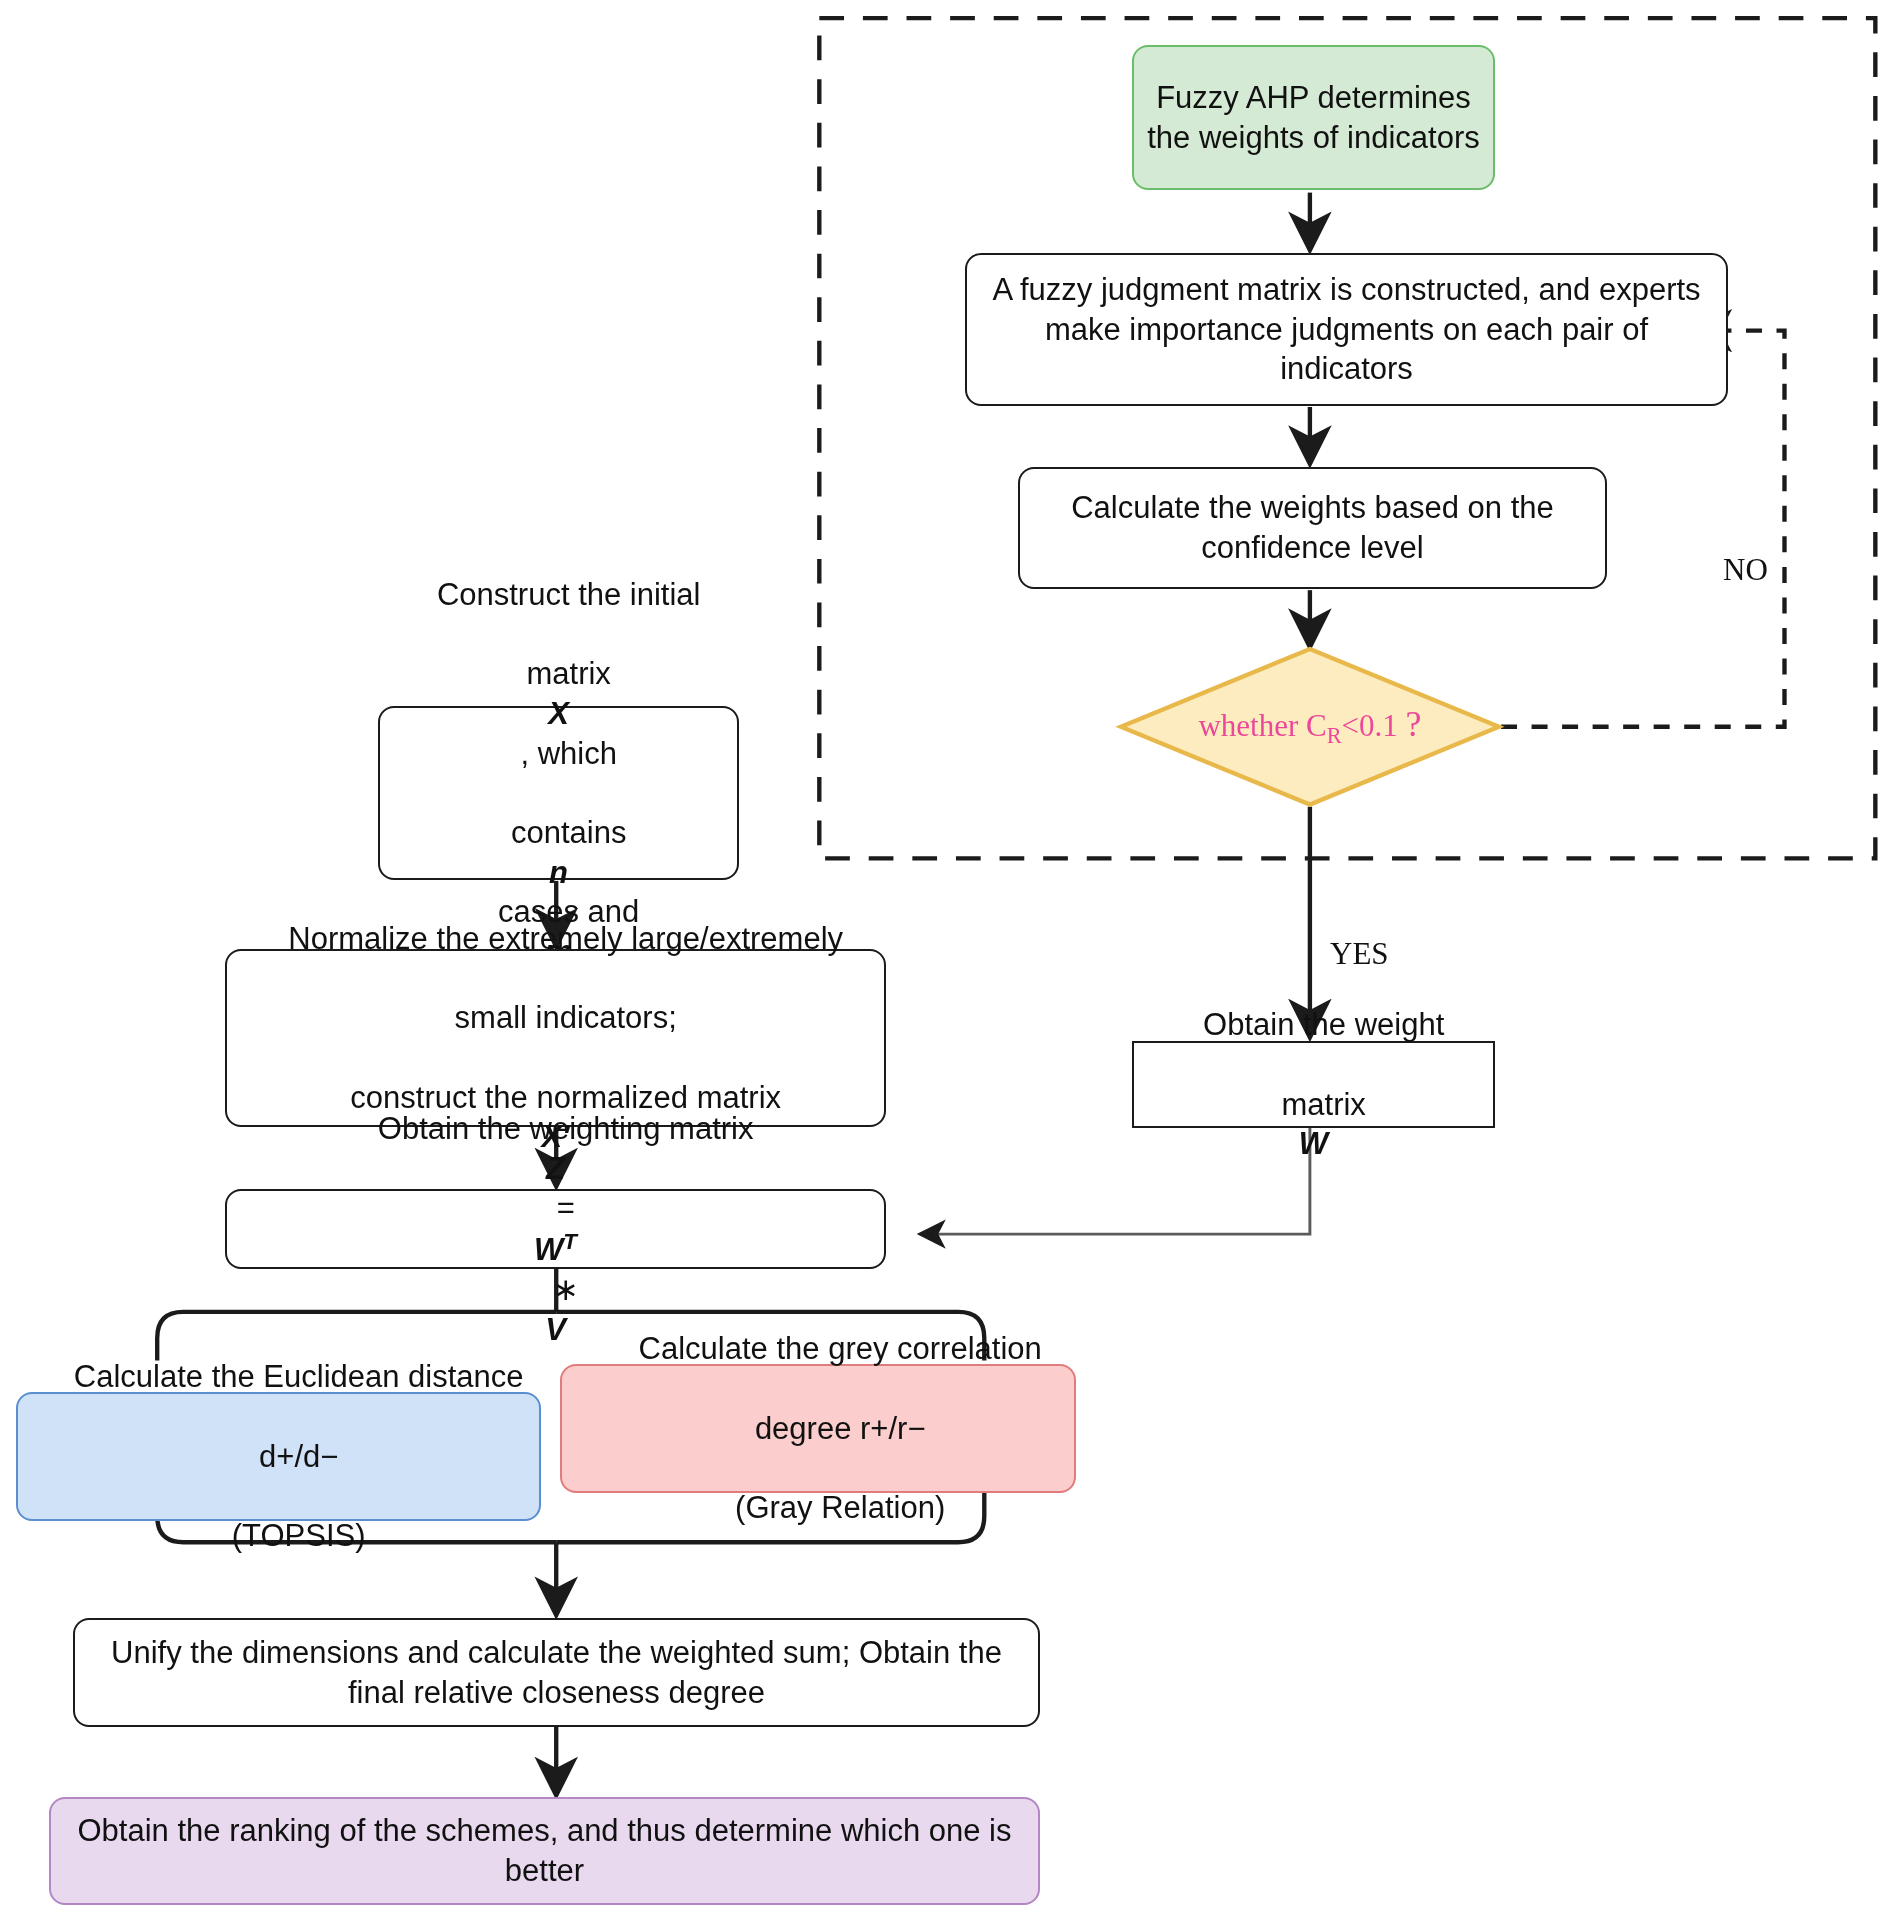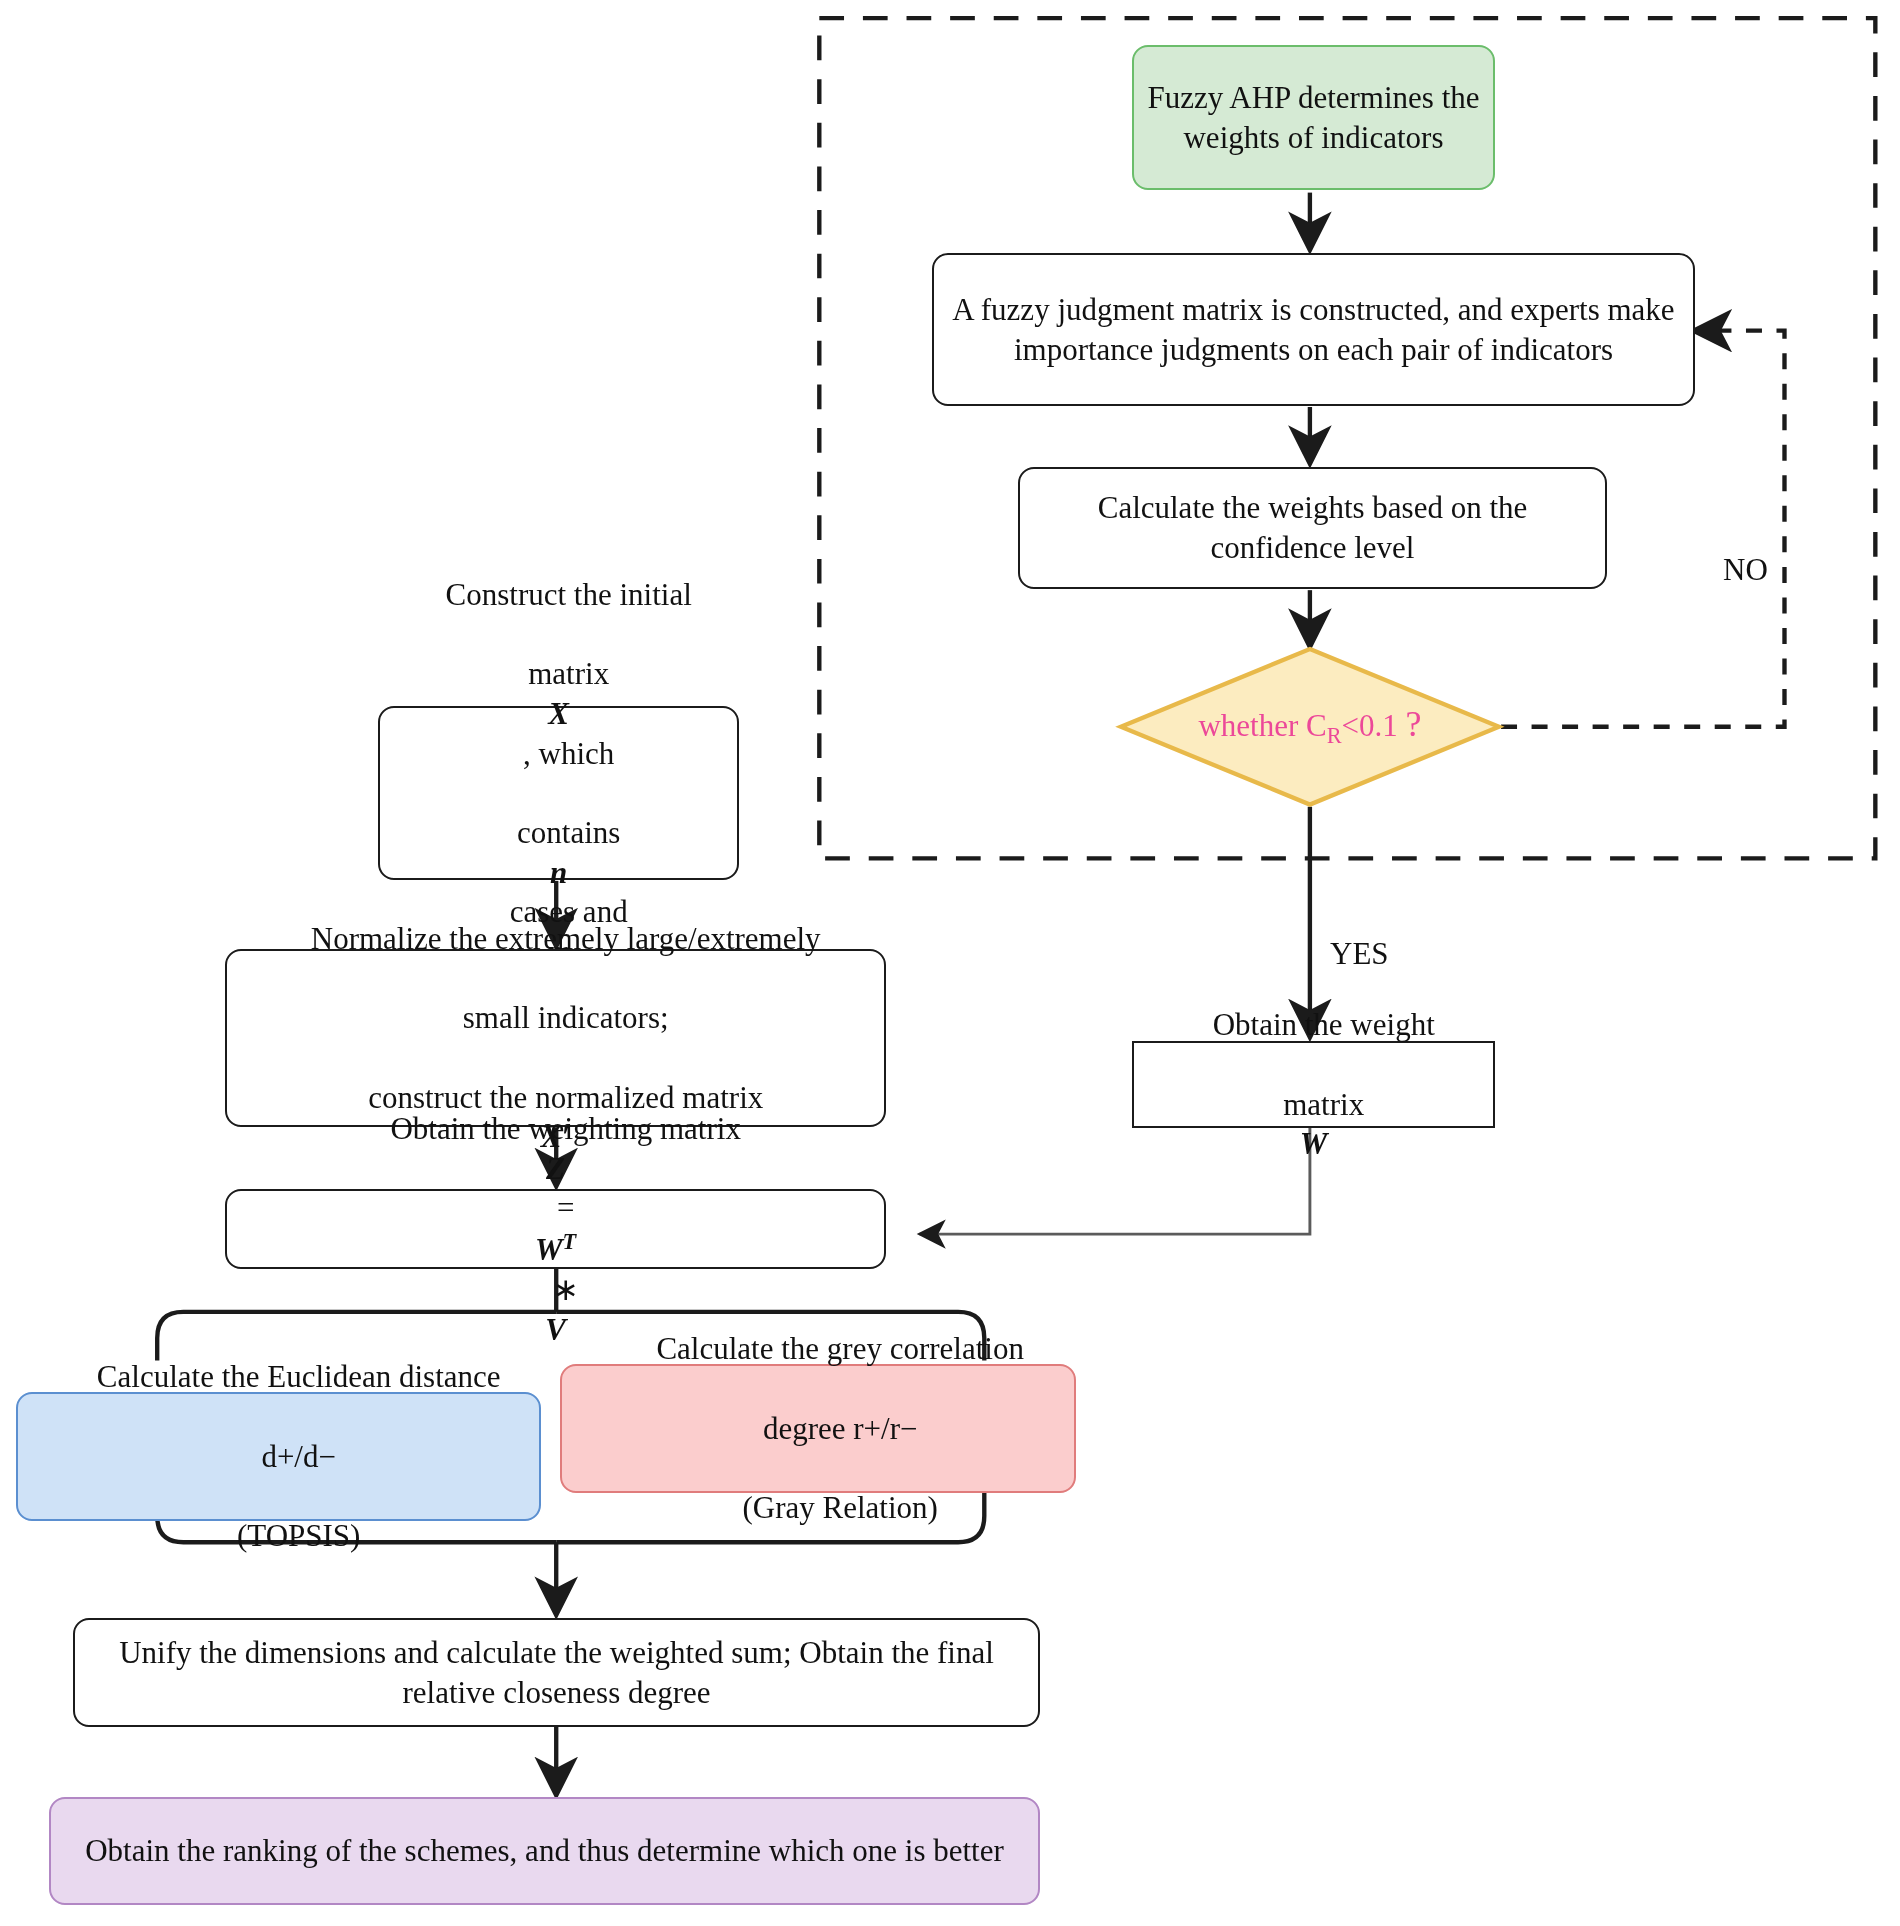--- a/index.html
+++ b/index.html
@@ -1,21 +1,21 @@
 <!DOCTYPE html>
 <html style="font-size:11.6px"><head>
 <meta charset="utf-8">
 <style>
   html,body{margin:0;padding:0;background:#ffffff;}
   #stage{position:relative;width:1901px;height:1926px;background:#fff;
          font-family:"Liberation Serif","DejaVu Serif",serif;overflow:hidden;}
   svg.layer{position:absolute;left:0;top:0;width:1901px;height:1926px;}
   .node{position:absolute;box-sizing:border-box;display:flex;align-items:center;
         justify-content:center;text-align:center;line-height:1.28;color:#111;
-        font-family:Liberation Serif, serif;}
+        font-family:Liberation Sans, sans-serif;}
   .node span{display:block;width:100%;padding:0 10.2px;}
   .rounded{border-radius:16px;}
   .sharp{border-radius:0;}
   .plain{background:#ffffff;border:2.2px solid #1b1b1b;}
   .green{background:#d5ead4;border:2.2px solid #6bbd6b;}
   .blue{background:#cfe2f7;border:2.2px solid #5b8fd0;}
   .red{background:#fbcdcd;border:2.2px solid #e07c7c;}
   .purple{background:#e9d9ef;border:2.2px solid #b287c4;}
   .diamond-text{position:absolute;display:flex;align-items:center;justify-content:center;
        text-align:center;color:#ec4899;}
@@ -67,21 +67,21 @@
 
     <line x1="765" y1="2375" x2="765" y2="2468" stroke="#1b1b1b" stroke-width="6" marker-end="url(#arrow)"></line>
 
     <polygon points="1802,893 2062,1000 1802,1107 1542,1000" fill="#fcecc0" stroke="#e8b94a" stroke-width="6"></polygon>
   </svg>
 
   <div class="node rounded green" style="left:1132px;top:45px;width:363px;height:145px;font-size:31px;">
     <span>Fuzzy AHP determines the weights of indicators</span>
   </div>
 
-  <div class="node rounded plain" style="left:932px;top:253px;width:763px;height:153px;font-size:31px;">
+  <div class="node rounded plain" style="left:965px;top:253px;width:763px;height:153px;font-size:31px;">
     <span>A fuzzy judgment matrix is constructed, and experts make importance judgments on each pair of indicators</span>
   </div>
 
   <div class="node rounded plain" style="left:1018px;top:467px;width:589px;height:122px;font-size:31px;">
     <span>Calculate the weights based on the confidence level</span>
   </div>
 
   <div class="diamond-text" style="left:1121px;top:694px;width:378px;height:65px;font-size:31px;">
     <span>
       <span>whether C</span><sub>R</sub><span>&lt;0.1</span>

